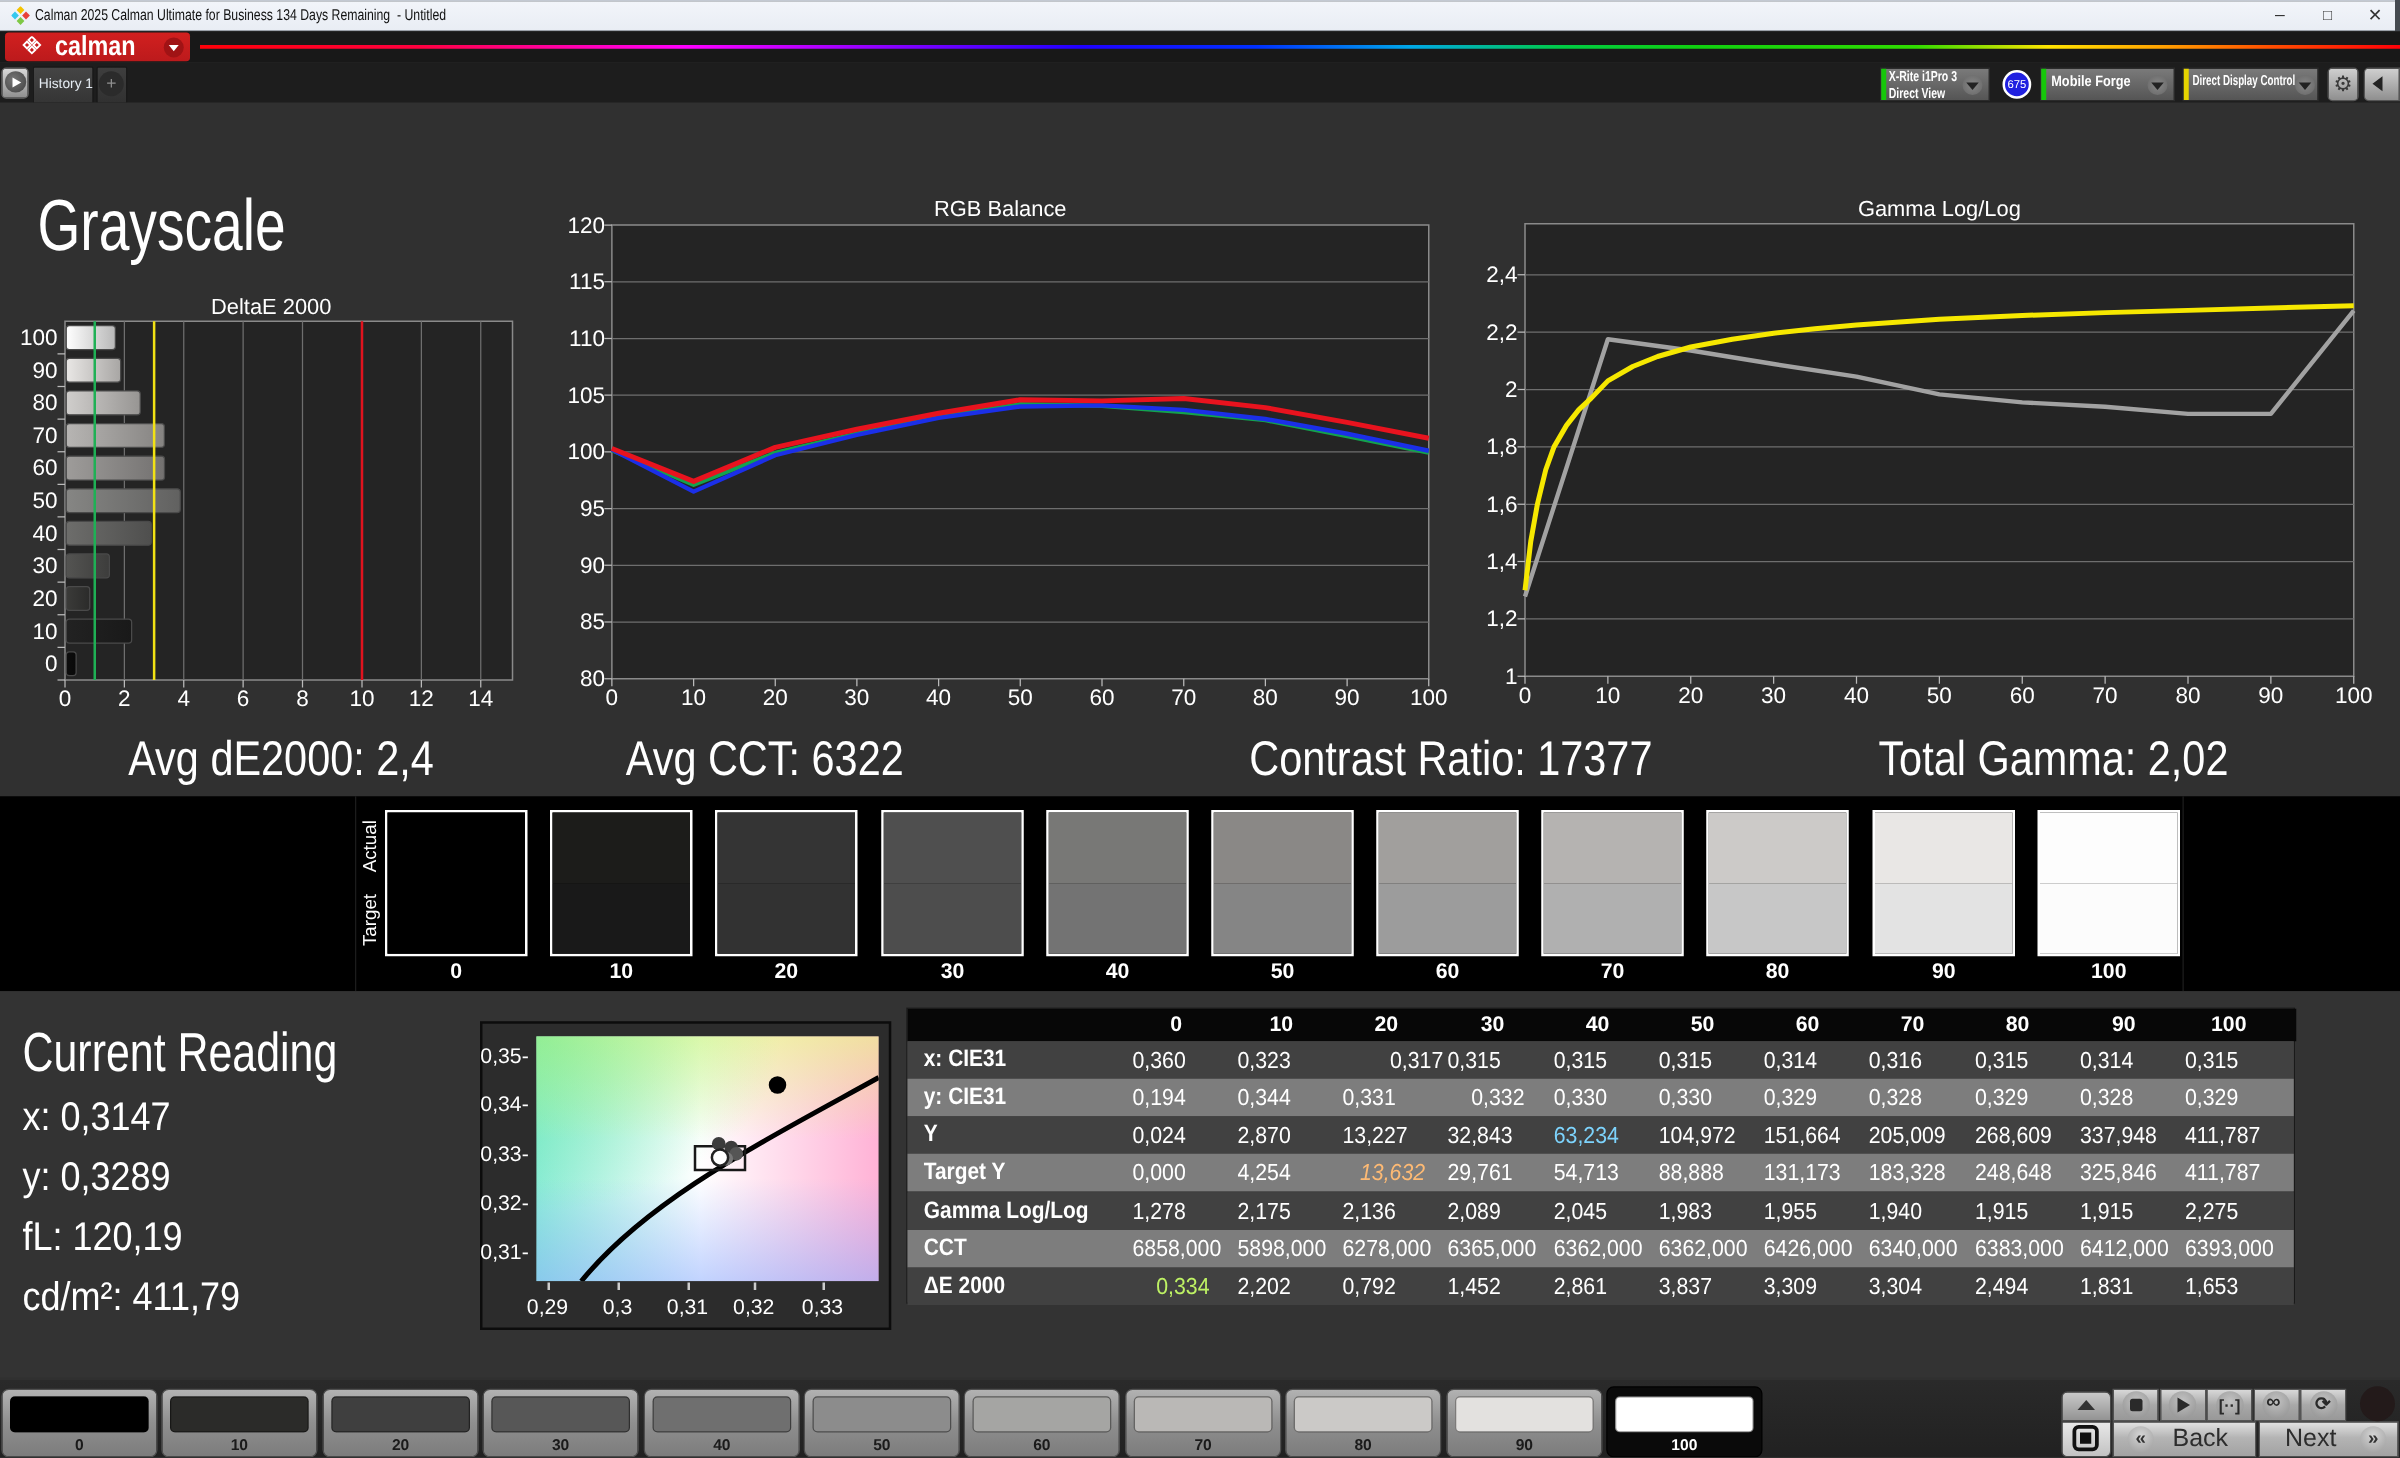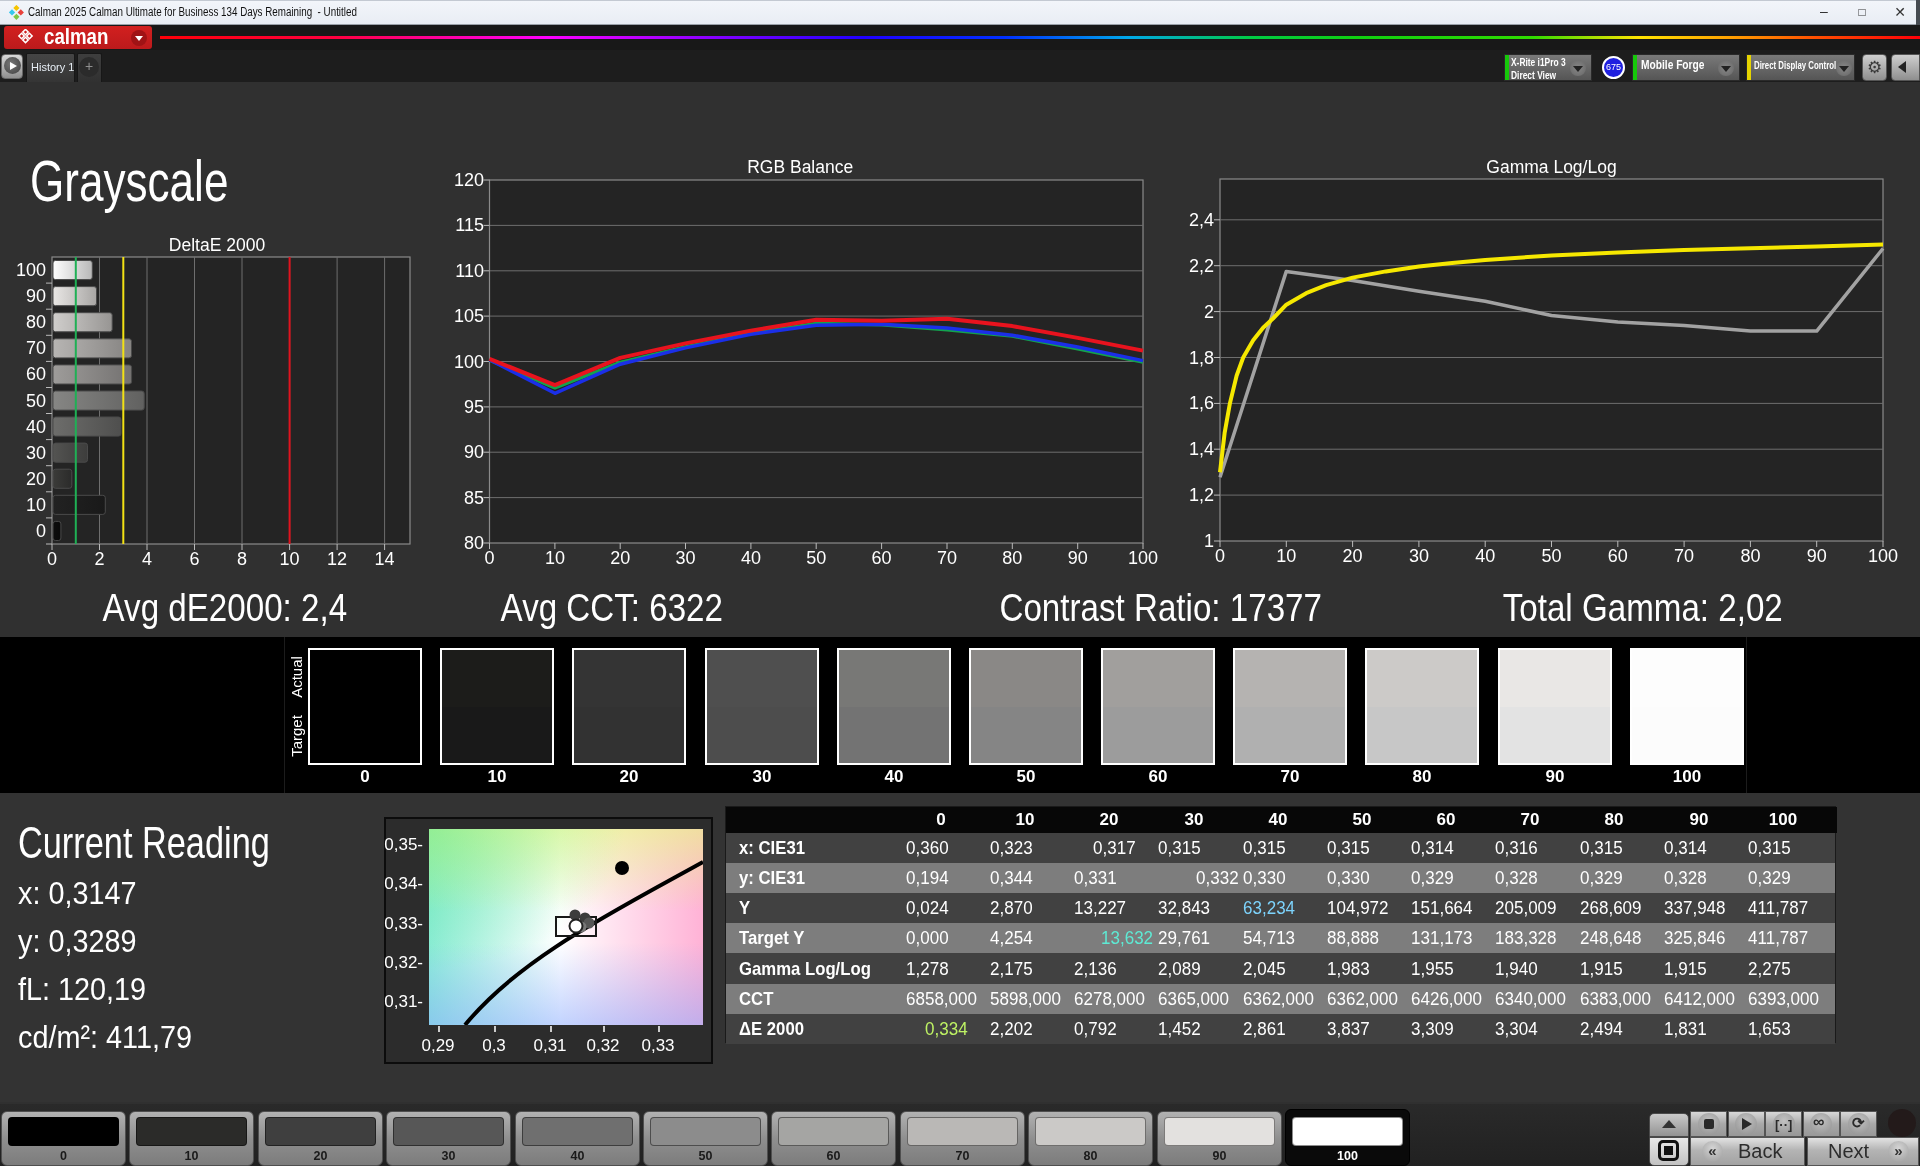--- a/index.html
+++ b/index.html
@@ -413,35 +413,35 @@
 <div style="position:absolute;left:594px;top:3px;width:84px;text-align:center;color:#fff;font-size:17px;font-weight:bold;">50</div>
 <div style="position:absolute;left:678px;top:3px;width:84px;text-align:center;color:#fff;font-size:17px;font-weight:bold;">60</div>
 <div style="position:absolute;left:762px;top:3px;width:84px;text-align:center;color:#fff;font-size:17px;font-weight:bold;">70</div>
 <div style="position:absolute;left:846px;top:3px;width:84px;text-align:center;color:#fff;font-size:17px;font-weight:bold;">80</div>
 <div style="position:absolute;left:931px;top:3px;width:84px;text-align:center;color:#fff;font-size:17px;font-weight:bold;">90</div>
 <div style="position:absolute;left:1015px;top:3px;width:84px;text-align:center;color:#fff;font-size:17px;font-weight:bold;">100</div>
 <div style="position:absolute;left:0;top:26.0px;width:1109px;height:30.1px;background:#414141;"></div>
 <div style="position:absolute;left:13px;top:26.0px;height:30.1px;line-height:30.1px;color:#fff;font-size:19px;font-weight:bold;white-space:nowrap;"><span class="nw" style="transform:scaleX(.88);">x: CIE31</span></div>
 <div style="position:absolute;left:180px;top:26.0px;width:84px;height:30.1px;line-height:30.1px;text-align:left;color:#fff;font-size:18.5px;"><span class="nw" style="transform:scaleX(.92);">0,360</span></div>
 <div style="position:absolute;left:264px;top:26.0px;width:84px;height:30.1px;line-height:30.1px;text-align:left;color:#fff;font-size:18.5px;"><span class="nw" style="transform:scaleX(.92);">0,323</span></div>
-<div style="position:absolute;left:348px;top:26.0px;width:84px;height:30.1px;line-height:30.1px;text-align:center;color:#fff;font-size:18.5px;"><span class="nw" style="transform:scaleX(.92);">0,317</span></div>
+<div style="position:absolute;left:348px;top:26.0px;width:84px;height:30.1px;line-height:30.1px;text-align:right;color:#fff;font-size:18.5px;"><span class="nw" style="transform:scaleX(.92);">0,317</span></div>
 <div style="position:absolute;left:432px;top:26.0px;width:84px;height:30.1px;line-height:30.1px;text-align:left;color:#fff;font-size:18.5px;"><span class="nw" style="transform:scaleX(.92);">0,315</span></div>
 <div style="position:absolute;left:517px;top:26.0px;width:84px;height:30.1px;line-height:30.1px;text-align:left;color:#fff;font-size:18.5px;"><span class="nw" style="transform:scaleX(.92);">0,315</span></div>
 <div style="position:absolute;left:601px;top:26.0px;width:84px;height:30.1px;line-height:30.1px;text-align:left;color:#fff;font-size:18.5px;"><span class="nw" style="transform:scaleX(.92);">0,315</span></div>
 <div style="position:absolute;left:685px;top:26.0px;width:84px;height:30.1px;line-height:30.1px;text-align:left;color:#fff;font-size:18.5px;"><span class="nw" style="transform:scaleX(.92);">0,314</span></div>
 <div style="position:absolute;left:769px;top:26.0px;width:84px;height:30.1px;line-height:30.1px;text-align:left;color:#fff;font-size:18.5px;"><span class="nw" style="transform:scaleX(.92);">0,316</span></div>
 <div style="position:absolute;left:854px;top:26.0px;width:84px;height:30.1px;line-height:30.1px;text-align:left;color:#fff;font-size:18.5px;"><span class="nw" style="transform:scaleX(.92);">0,315</span></div>
 <div style="position:absolute;left:938px;top:26.0px;width:84px;height:30.1px;line-height:30.1px;text-align:left;color:#fff;font-size:18.5px;"><span class="nw" style="transform:scaleX(.92);">0,314</span></div>
 <div style="position:absolute;left:1022px;top:26.0px;width:84px;height:30.1px;line-height:30.1px;text-align:left;color:#fff;font-size:18.5px;"><span class="nw" style="transform:scaleX(.92);">0,315</span></div>
 <div style="position:absolute;left:0;top:56.1px;width:1109px;height:30.1px;background:#7d7d7d;"></div>
 <div style="position:absolute;left:13px;top:56.1px;height:30.1px;line-height:30.1px;color:#fff;font-size:19px;font-weight:bold;white-space:nowrap;"><span class="nw" style="transform:scaleX(.88);">y: CIE31</span></div>
 <div style="position:absolute;left:180px;top:56.1px;width:84px;height:30.1px;line-height:30.1px;text-align:left;color:#fff;font-size:18.5px;"><span class="nw" style="transform:scaleX(.92);">0,194</span></div>
 <div style="position:absolute;left:264px;top:56.1px;width:84px;height:30.1px;line-height:30.1px;text-align:left;color:#fff;font-size:18.5px;"><span class="nw" style="transform:scaleX(.92);">0,344</span></div>
 <div style="position:absolute;left:348px;top:56.1px;width:84px;height:30.1px;line-height:30.1px;text-align:left;color:#fff;font-size:18.5px;"><span class="nw" style="transform:scaleX(.92);">0,331</span></div>
-<div style="position:absolute;left:432px;top:56.1px;width:84px;height:30.1px;line-height:30.1px;text-align:right;color:#fff;font-size:18.5px;"><span class="nw" style="transform:scaleX(.92);">0,332</span></div>
+<div style="position:absolute;left:432px;top:56.1px;width:84px;height:30.1px;line-height:30.1px;text-align:center;color:#fff;font-size:18.5px;"><span class="nw" style="transform:scaleX(.92);">0,332</span></div>
 <div style="position:absolute;left:517px;top:56.1px;width:84px;height:30.1px;line-height:30.1px;text-align:left;color:#fff;font-size:18.5px;"><span class="nw" style="transform:scaleX(.92);">0,330</span></div>
 <div style="position:absolute;left:601px;top:56.1px;width:84px;height:30.1px;line-height:30.1px;text-align:left;color:#fff;font-size:18.5px;"><span class="nw" style="transform:scaleX(.92);">0,330</span></div>
 <div style="position:absolute;left:685px;top:56.1px;width:84px;height:30.1px;line-height:30.1px;text-align:left;color:#fff;font-size:18.5px;"><span class="nw" style="transform:scaleX(.92);">0,329</span></div>
 <div style="position:absolute;left:769px;top:56.1px;width:84px;height:30.1px;line-height:30.1px;text-align:left;color:#fff;font-size:18.5px;"><span class="nw" style="transform:scaleX(.92);">0,328</span></div>
 <div style="position:absolute;left:854px;top:56.1px;width:84px;height:30.1px;line-height:30.1px;text-align:left;color:#fff;font-size:18.5px;"><span class="nw" style="transform:scaleX(.92);">0,329</span></div>
 <div style="position:absolute;left:938px;top:56.1px;width:84px;height:30.1px;line-height:30.1px;text-align:left;color:#fff;font-size:18.5px;"><span class="nw" style="transform:scaleX(.92);">0,328</span></div>
 <div style="position:absolute;left:1022px;top:56.1px;width:84px;height:30.1px;line-height:30.1px;text-align:left;color:#fff;font-size:18.5px;"><span class="nw" style="transform:scaleX(.92);">0,329</span></div>
 <div style="position:absolute;left:0;top:86.3px;width:1109px;height:30.1px;background:#414141;"></div>
 <div style="position:absolute;left:13px;top:86.3px;height:30.1px;line-height:30.1px;color:#fff;font-size:19px;font-weight:bold;white-space:nowrap;"><span class="nw" style="transform:scaleX(.88);">Y</span></div>
 <div style="position:absolute;left:180px;top:86.3px;width:84px;height:30.1px;line-height:30.1px;text-align:left;color:#fff;font-size:18.5px;"><span class="nw" style="transform:scaleX(.92);">0,024</span></div>
@@ -452,21 +452,21 @@
 <div style="position:absolute;left:601px;top:86.3px;width:84px;height:30.1px;line-height:30.1px;text-align:left;color:#fff;font-size:18.5px;"><span class="nw" style="transform:scaleX(.92);">104,972</span></div>
 <div style="position:absolute;left:685px;top:86.3px;width:84px;height:30.1px;line-height:30.1px;text-align:left;color:#fff;font-size:18.5px;"><span class="nw" style="transform:scaleX(.92);">151,664</span></div>
 <div style="position:absolute;left:769px;top:86.3px;width:84px;height:30.1px;line-height:30.1px;text-align:left;color:#fff;font-size:18.5px;"><span class="nw" style="transform:scaleX(.92);">205,009</span></div>
 <div style="position:absolute;left:854px;top:86.3px;width:84px;height:30.1px;line-height:30.1px;text-align:left;color:#fff;font-size:18.5px;"><span class="nw" style="transform:scaleX(.92);">268,609</span></div>
 <div style="position:absolute;left:938px;top:86.3px;width:84px;height:30.1px;line-height:30.1px;text-align:left;color:#fff;font-size:18.5px;"><span class="nw" style="transform:scaleX(.92);">337,948</span></div>
 <div style="position:absolute;left:1022px;top:86.3px;width:84px;height:30.1px;line-height:30.1px;text-align:left;color:#fff;font-size:18.5px;"><span class="nw" style="transform:scaleX(.92);">411,787</span></div>
 <div style="position:absolute;left:0;top:116.4px;width:1109px;height:30.1px;background:#7d7d7d;"></div>
 <div style="position:absolute;left:13px;top:116.4px;height:30.1px;line-height:30.1px;color:#fff;font-size:19px;font-weight:bold;white-space:nowrap;"><span class="nw" style="transform:scaleX(.88);">Target Y</span></div>
 <div style="position:absolute;left:180px;top:116.4px;width:84px;height:30.1px;line-height:30.1px;text-align:left;color:#fff;font-size:18.5px;"><span class="nw" style="transform:scaleX(.92);">0,000</span></div>
 <div style="position:absolute;left:264px;top:116.4px;width:84px;height:30.1px;line-height:30.1px;text-align:left;color:#fff;font-size:18.5px;"><span class="nw" style="transform:scaleX(.92);">4,254</span></div>
-<div style="position:absolute;left:348px;top:116.4px;width:84px;height:30.1px;line-height:30.1px;text-align:right;color:#5eead4;font-size:18.5px;"><span class="nw" style="transform:scaleX(.92);">13,632</span></div>
+<div style="position:absolute;left:348px;top:116.4px;width:84px;height:30.1px;line-height:30.1px;text-align:center;color:#fdba74;font-size:18.5px;font-style:italic;"><span class="nw" style="transform:scaleX(.92);">13,632</span></div>
 <div style="position:absolute;left:432px;top:116.4px;width:84px;height:30.1px;line-height:30.1px;text-align:left;color:#fff;font-size:18.5px;"><span class="nw" style="transform:scaleX(.92);">29,761</span></div>
 <div style="position:absolute;left:517px;top:116.4px;width:84px;height:30.1px;line-height:30.1px;text-align:left;color:#fff;font-size:18.5px;"><span class="nw" style="transform:scaleX(.92);">54,713</span></div>
 <div style="position:absolute;left:601px;top:116.4px;width:84px;height:30.1px;line-height:30.1px;text-align:left;color:#fff;font-size:18.5px;"><span class="nw" style="transform:scaleX(.92);">88,888</span></div>
 <div style="position:absolute;left:685px;top:116.4px;width:84px;height:30.1px;line-height:30.1px;text-align:left;color:#fff;font-size:18.5px;"><span class="nw" style="transform:scaleX(.92);">131,173</span></div>
 <div style="position:absolute;left:769px;top:116.4px;width:84px;height:30.1px;line-height:30.1px;text-align:left;color:#fff;font-size:18.5px;"><span class="nw" style="transform:scaleX(.92);">183,328</span></div>
 <div style="position:absolute;left:854px;top:116.4px;width:84px;height:30.1px;line-height:30.1px;text-align:left;color:#fff;font-size:18.5px;"><span class="nw" style="transform:scaleX(.92);">248,648</span></div>
 <div style="position:absolute;left:938px;top:116.4px;width:84px;height:30.1px;line-height:30.1px;text-align:left;color:#fff;font-size:18.5px;"><span class="nw" style="transform:scaleX(.92);">325,846</span></div>
 <div style="position:absolute;left:1022px;top:116.4px;width:84px;height:30.1px;line-height:30.1px;text-align:left;color:#fff;font-size:18.5px;"><span class="nw" style="transform:scaleX(.92);">411,787</span></div>
 <div style="position:absolute;left:0;top:146.6px;width:1109px;height:30.1px;background:#414141;"></div>
 <div style="position:absolute;left:13px;top:146.6px;height:30.1px;line-height:30.1px;color:#fff;font-size:19px;font-weight:bold;white-space:nowrap;"><span class="nw" style="transform:scaleX(.88);">Gamma Log/Log</span></div>

